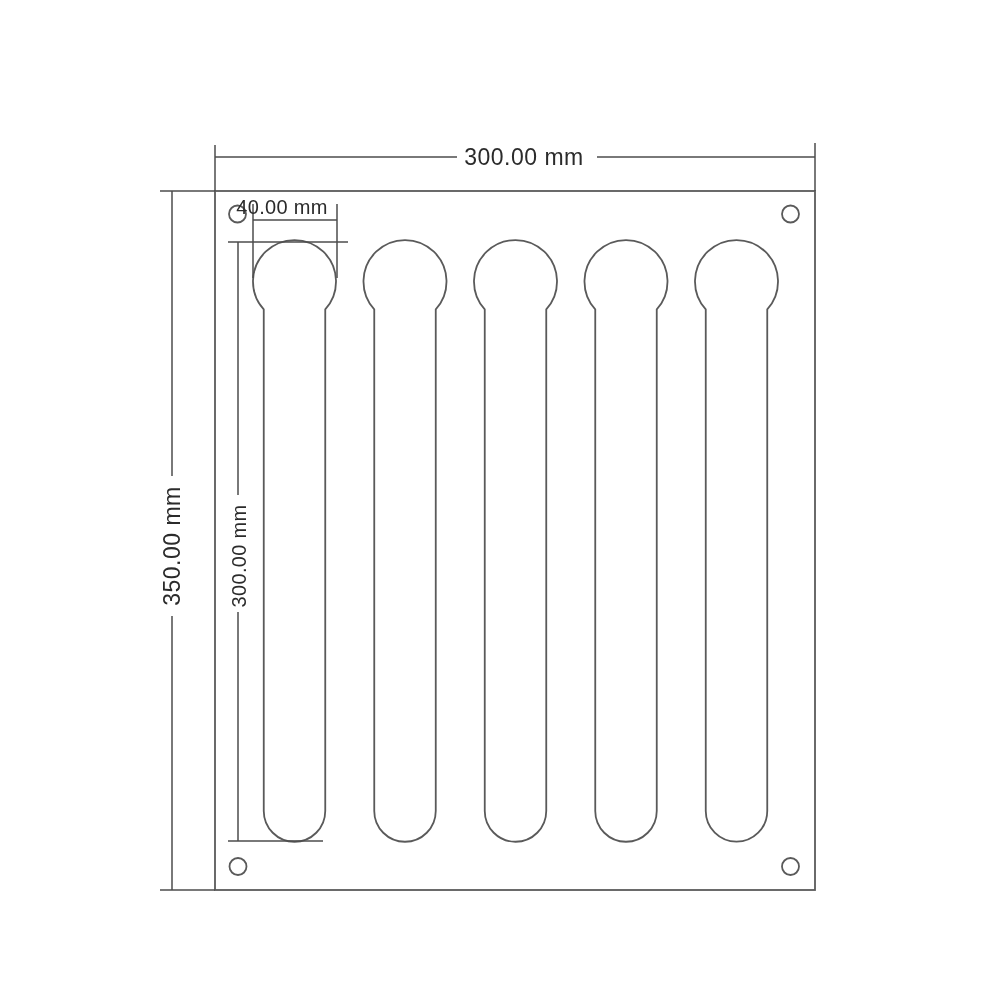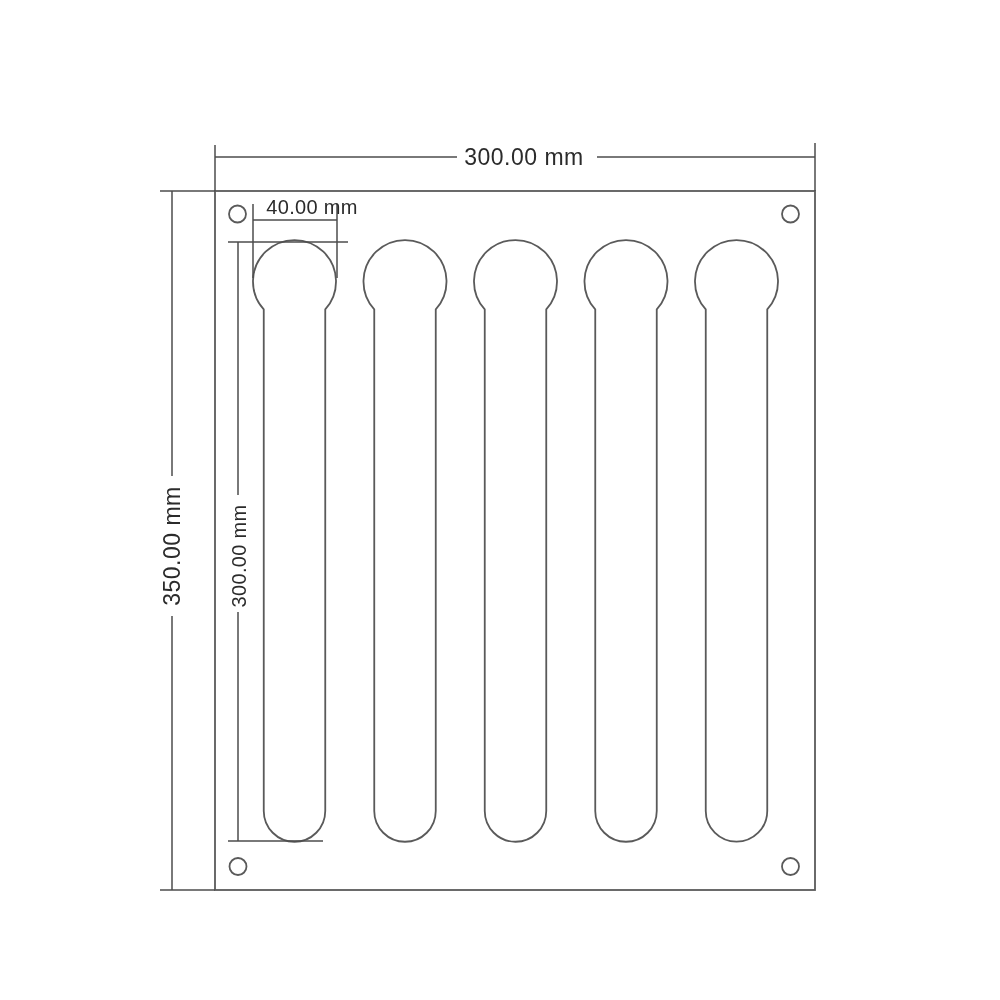--- a/index.html
+++ b/index.html
@@ -95,16 +95,16 @@
       <line x1="253" y1="220" x2="337" y2="220"></line>
     </g>
   </svg>
 
   <div class="dim-label big h-center" style="left:524px; top:157px;">300.00 mm</div>
 
   <div class="dim-label big v-rotated" style="left:172px; top:546px;">350.00 mm</div>
 
   <div class="dim-label small v-rotated" style="left:239px; top:556px;">300.00 mm</div>
 
-  <div class="dim-label small h-center" style="left:312px; top:207px;">40.00 mm</div>
+  <div class="dim-label small h-center" style="left:282px; top:207px;">40.00 mm</div>
 
 
 </div>
 
 </body></html>

